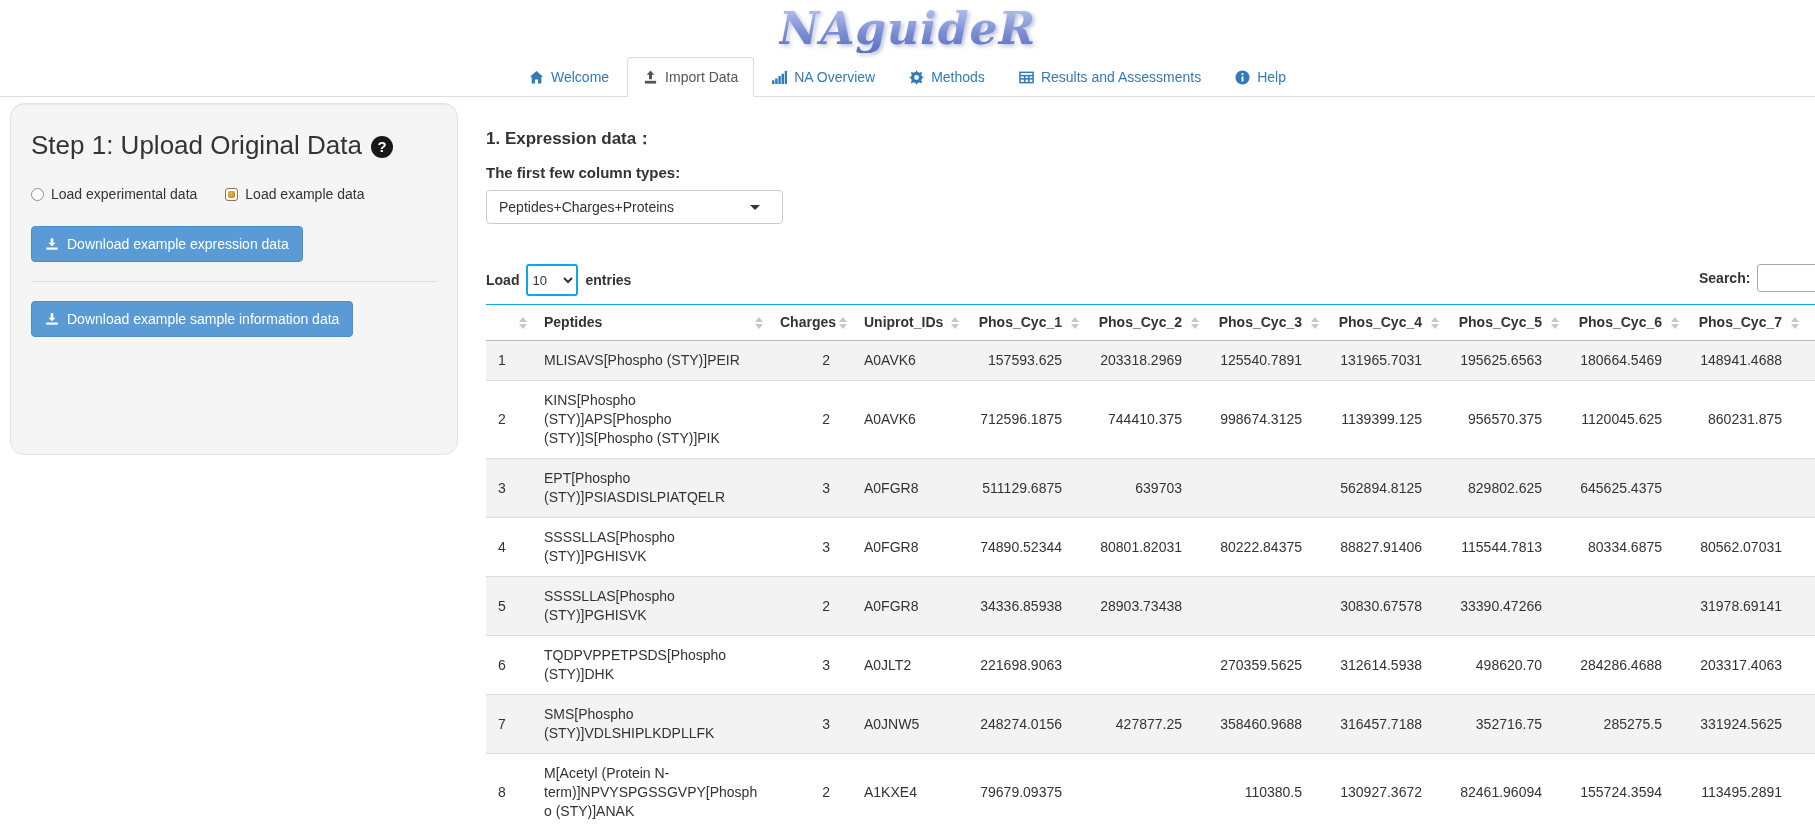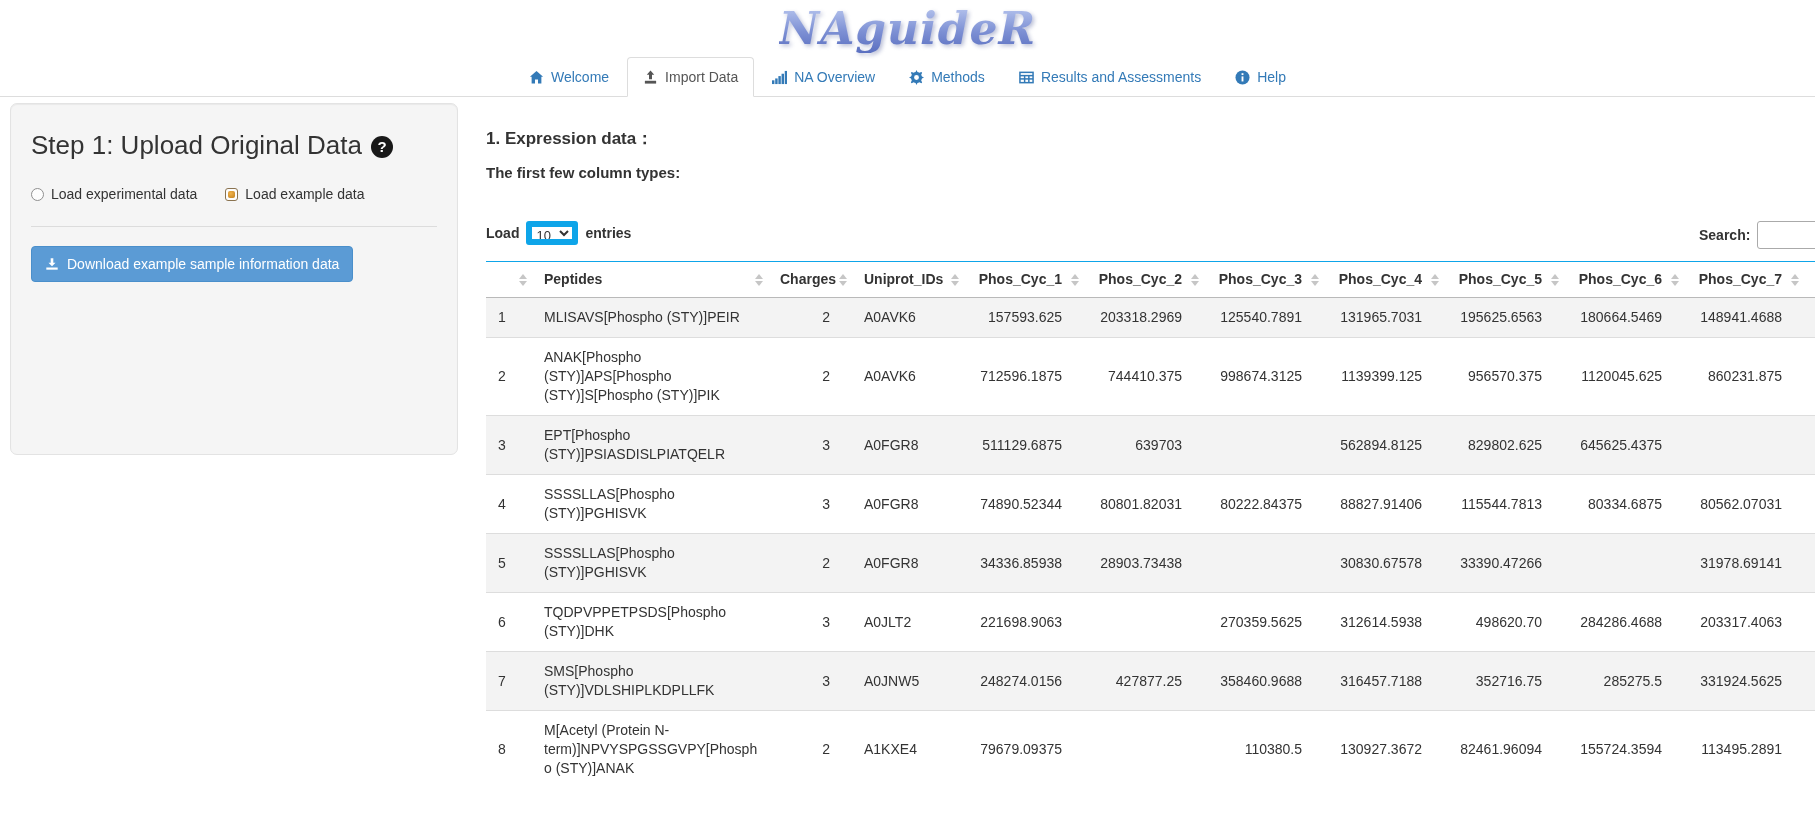--- a/index.html
+++ b/index.html
@@ -27,21 +27,21 @@
     border:1px solid transparent;border-radius:4px 4px 0 0;background:transparent;
   }
   .nav-tab.active{background:#fff;color:#555;border-color:#ddd #ddd #fff #ddd;}
   .nav-icon{display:inline-flex;}
   .nav-icon svg{width:15px;height:15px;display:block;fill:currentColor;stroke:none;}
   .nav-icon.stroke svg{fill:none;stroke:currentColor;stroke-width:1.6;}
 
   
   .sidebar{
     position:absolute;left:10px;top:103px;width:448px;height:352px;box-sizing:border-box;
-    background:#f5f5f5;border:1px solid #e3e3e3;border-radius:7px;
+    background:#f5f5f5;border:1px solid #e3e3e3;border-radius:14px;
     box-shadow:inset 0 1px 1px rgba(0,0,0,0.05);
     padding:24px 20px 20px 20px;
   }
   .sidebar-title{font-size:26px;line-height:30px;font-weight:500;color:#333;margin:2px 0 26px 0;}
   .q-icon{
     display:inline-block;width:22px;height:22px;border-radius:50%;
     background:#191919;color:#fff;font-size:15px;font-weight:bold;
     text-align:center;line-height:22px;margin-left:9px;vertical-align:2px;cursor:pointer;
   }
   .q-icon::after{content:"?";}
@@ -72,22 +72,22 @@
     display:flex;align-items:center;padding:0 34px 0 12px;font-size:14px;color:#333;
   }
   .caret-down{
     position:absolute;right:22px;top:50%;margin-top:-2px;
     width:0;height:0;border-left:5px solid transparent;border-right:5px solid transparent;border-top:5px solid #333;
   }
 
   .dt-controls{position:relative;margin-top:40px;height:30px;font-size:14px;font-weight:bold;color:#333;}
   .dt-length{display:flex;align-items:center;gap:7px;}
   .dt-length select{
-    font-family:inherit;font-size:13px;color:#333;height:24px;min-width:52px;
-    border:6px solid #0ea5e9;border-radius:3px;background:#fff;
+    font-family:inherit;font-size:13px;color:#333;height:32px;min-width:52px;
+    border:2px solid #0ea5e9;border-radius:3px;background:#fff;
   }
   .dt-search{position:absolute;left:1213px;top:0;display:flex;align-items:center;gap:7px;white-space:nowrap;}
   .dt-search input{
     box-sizing:border-box;width:170px;height:28px;padding:3px 8px;
     border:1px solid #aaa;border-radius:3px;font-family:inherit;font-size:13px;color:#333;background:#fff;
   }
 
   
   .data-table{border-collapse:collapse;table-layout:fixed;width:1460px;margin-top:10px;font-size:14px;color:#333;}
   .data-table col.w-idx{width:48px;} .data-table col.w-pep{width:236px;}
@@ -189,38 +189,51 @@
       <label class="radio-item">
         <span class="radio-mark"></span>
         <span>Load experimental data</span>
       </label>
       <label class="radio-item checked">
         <span class="radio-mark"></span>
         <span>Load example data</span>
       </label>
     </div>
 
+    <button class="btn-download">
+      <span style="display:inline-flex;">
+        <svg viewBox="0 0 16 16">
+            <path d="M6.5 1.5 h3 v5 H12 L8 10.7 4 6.5 h2.5 z"></path>
+            <path d="M1.5 12 H14.5 V14.5 H1.5 Z"></path>
+          </svg>
+      </span>
+      <span>Download example expression data</span>
+    </button>
 
     <hr>
 
     <button class="btn-download">
       <span style="display:inline-flex;">
         <svg viewBox="0 0 16 16">
             <path d="M6.5 1.5 h3 v5 H12 L8 10.7 4 6.5 h2.5 z"></path>
             <path d="M1.5 12 H14.5 V14.5 H1.5 Z"></path>
           </svg>
       </span>
       <span>Download example sample information data</span>
     </button>
   </div>
 
   <div class="main">
     <div class="section-title">1. Expression data：</div>
     <div class="col-types-label">The first few column types:</div>
 
+    <div class="select-box">
+      <span>Peptides+Charges+Proteins</span>
+      <span class="caret-down"></span>
+    </div>
 
     <div class="dt-controls">
       <div class="dt-length">
         <span>Load</span>
         <select><option>10</option></select>
         <span>entries</span>
       </div>
       <div class="dt-search">
         <span>Search:</span>
         <input type="text" value="" style="">
@@ -268,21 +281,21 @@
             <td class="c-num">203318.2969</td>
             <td class="c-num">125540.7891</td>
             <td class="c-num">131965.7031</td>
             <td class="c-num">195625.6563</td>
             <td class="c-num">180664.5469</td>
             <td class="c-num">148941.4688</td>
             <td class="c-fill"></td>
           </tr>
           <tr>
             <td class="c-idx">2</td>
-            <td class="c-pep">ANAK[Phospho (STY)]APS[Phospho (STY)]S[Phospho (STY)]PIK</td>
+            <td class="c-pep">KINS[Phospho (STY)]APS[Phospho (STY)]S[Phospho (STY)]PIK</td>
             <td class="c-num">2</td>
             <td class="c-uni">A0AVK6</td>
             <td class="c-num">712596.1875</td>
             <td class="c-num">744410.375</td>
             <td class="c-num">998674.3125</td>
             <td class="c-num">1139399.125</td>
             <td class="c-num">956570.375</td>
             <td class="c-num">1120045.625</td>
             <td class="c-num">860231.875</td>
             <td class="c-fill"></td>

